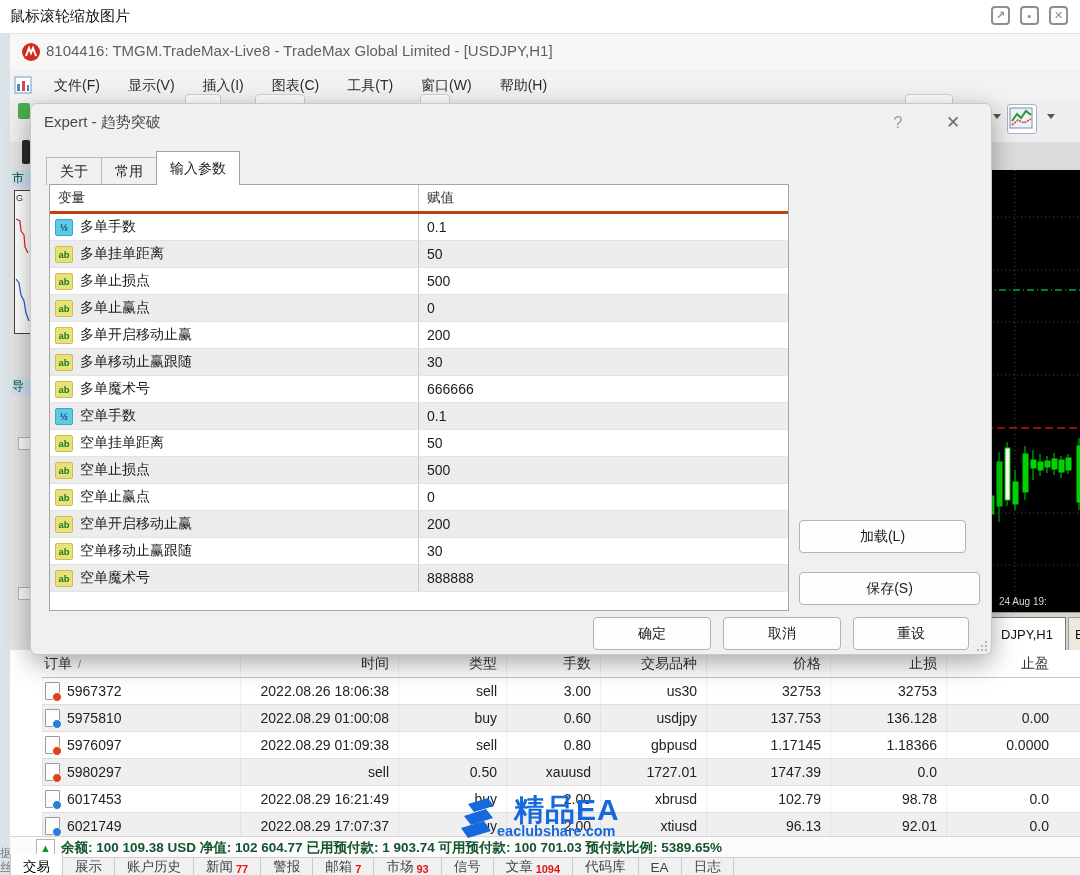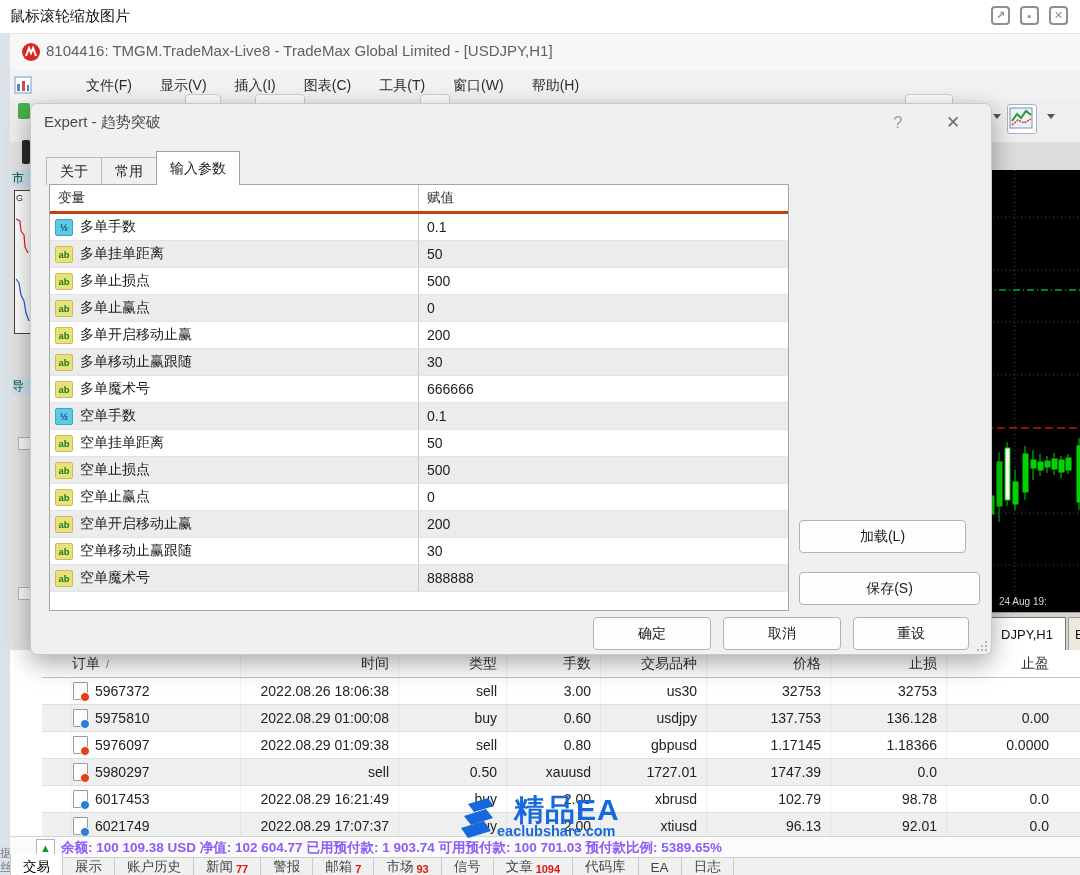--- a/index.html
+++ b/index.html
@@ -12,21 +12,21 @@
   .viewer-title{left:10px;top:7px;font-size:15px;color:#111;}
   .viewer-icons{right:12px;top:6px;display:flex;gap:10px;}
   .vicon{width:19px;height:19px;border:2px solid #8f8f8f;border-radius:4px;color:#8f8f8f;
          display:flex;align-items:center;justify-content:center;font-size:11px;font-weight:bold;box-sizing:border-box;}
   .cursor-mark{left:7px;top:34px;width:7px;height:3px;background:#000;}
   .cursor-mark2{left:7px;top:34px;width:2px;height:14px;background:#000;}
 
   
   .mt4-titlebar{left:0;top:33px;width:1080px;height:37px;background:#f7f7f7;border-top:1px solid #e3e3e3;}
   .mt4-title{left:46px;top:42px;font-size:15px;color:#5f5f5f;}
-  .menubar{left:0;top:70px;width:1080px;height:30px;background:#f2f2f2;border-bottom:1px solid #e0e0e0;display:flex;align-items:center;gap:32px;}
+  .menubar{left:0;top:70px;width:1080px;height:30px;background:#f2f2f2;border-bottom:1px solid #e0e0e0;display:flex;align-items:center;}
   .menu-icon{margin-left:14px;width:18px;height:18px;}
   #menu-items{display:flex;margin-left:8px;}
   .menu-item{padding:0 14px;font-size:14px;color:#2b2b2b;line-height:30px;}
   .toolbar-row{left:0;top:100px;width:1080px;height:42px;background:#efefef;}
   .tb-frag{position:absolute;top:-6px;height:12px;background:#fdfdfd;border:1px solid #cfcfcf;border-radius:4px;}
   .right-tools{position:absolute;left:985px;top:0;width:95px;height:42px;}
   .caret{position:absolute;top:14px;width:0;height:0;border-left:4px solid transparent;border-right:4px solid transparent;border-top:5px solid #555;}
   .ind-btn{position:absolute;left:22px;top:4px;width:28px;height:28px;background:#fff;border:1px solid #9fb6cc;border-radius:3px;}
 
   
@@ -52,32 +52,32 @@
   .chart-tab2{position:absolute;left:83px;top:4px;width:30px;height:33px;background:#ece9df;border:1px solid #9a9a9a;border-bottom:none;
               font-size:13px;color:#111;display:flex;align-items:center;justify-content:flex-start;padding-left:6px;box-sizing:border-box;}
 
   
   .orders-panel{left:10px;top:650px;width:1070px;height:186px;background:#fff;}
   .orders-grid{position:absolute;left:32px;top:0;width:1038px;}
   .orow{display:grid;grid-template-columns:198px 158px 108px 94px 106px 124px 116px 112px;height:26px;align-items:center;font-size:14px;}
   .orow.head{height:27px;border-bottom:1px solid #c6c6c6;color:#333;}
   .orow.alt{background:#efefef;}
   .ocell{padding-right:9px;text-align:right;overflow:hidden;white-space:nowrap;border-left:1px solid rgba(0,0,0,0.06);height:100%;display:flex;align-items:center;justify-content:flex-end;}
-  .ocell.first{border-left:none;justify-content:flex-start;padding-left:2px;text-align:right;margin-left:28px;}
+  .ocell.first{border-left:none;justify-content:flex-start;padding-left:2px;text-align:right;}
   .orow:not(.head) .ocell{border-left:1px solid rgba(0,0,0,0.05);}
   .orow{border-bottom:1px solid #dedede;}
   .doc-icon{position:relative;width:13px;height:16px;background:#fdfdfd;border:1px solid #9a9a9a;border-radius:1px;margin-right:7px;flex:none;}
   .doc-dot{position:absolute;right:-3px;bottom:-3px;width:8px;height:8px;border-radius:50%;border:1px solid #fff;}
   .sort-mark{color:#888;font-size:11px;margin-left:6px;}
 
   
   .status-bar{left:10px;top:836px;width:1070px;height:21px;background:#fbfbfb;border-top:1px solid #d5d5d5;display:flex;align-items:center;}
   .status-ico{width:17px;height:15px;border:1px solid #b5b5b5;background:#fff;margin-left:26px;margin-right:6px;
               display:flex;align-items:center;justify-content:center;font-size:11px;color:#0a9c27;font-weight:bold;}
-  .status-text{font-size:13.5px;font-weight:bold;color:#8b5cf6;white-space:nowrap;}
+  .status-text{font-size:13.5px;font-weight:bold;color:#14532d;white-space:nowrap;}
   .bottom-tabs{left:10px;top:857px;width:1070px;height:18px;background:#f0f0f0;border-top:1px solid #d0d0d0;display:flex;align-items:stretch;}
   .btab{display:flex;align-items:center;padding:0 12px;font-size:13.5px;color:#444;border-right:1px solid #c9c9c9;white-space:nowrap;}
   .btab.active{background:#fff;color:#000;border-left:1px solid #c9c9c9;margin-top:-4px;padding-top:4px;}
   .btab .cnt{color:#e01515;font-size:11px;margin-left:3px;margin-top:4px;font-weight:bold;}
 
   
   .watermark{left:452px;top:790px;width:240px;height:52px;z-index:6;pointer-events:none;}
   .wm-title{position:absolute;left:62px;top:0px;font-size:30px;font-weight:bold;color:#1668dc;letter-spacing:1px;}
   .wm-url{position:absolute;left:45px;top:33px;font-size:14.5px;font-weight:bold;color:#1668dc;}
 

